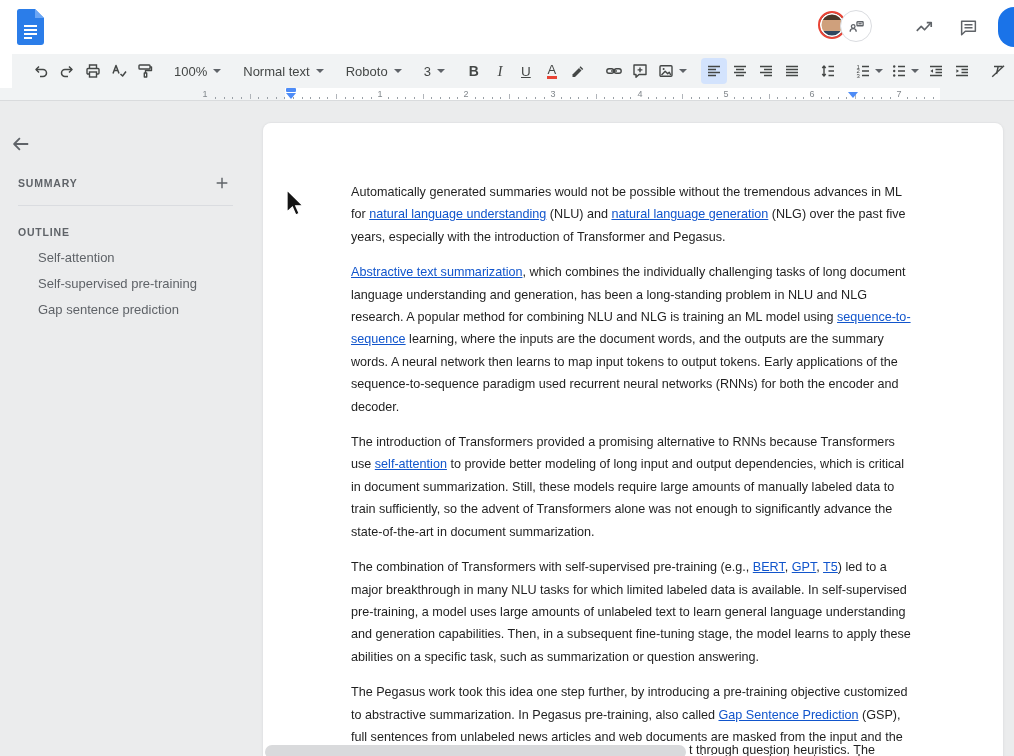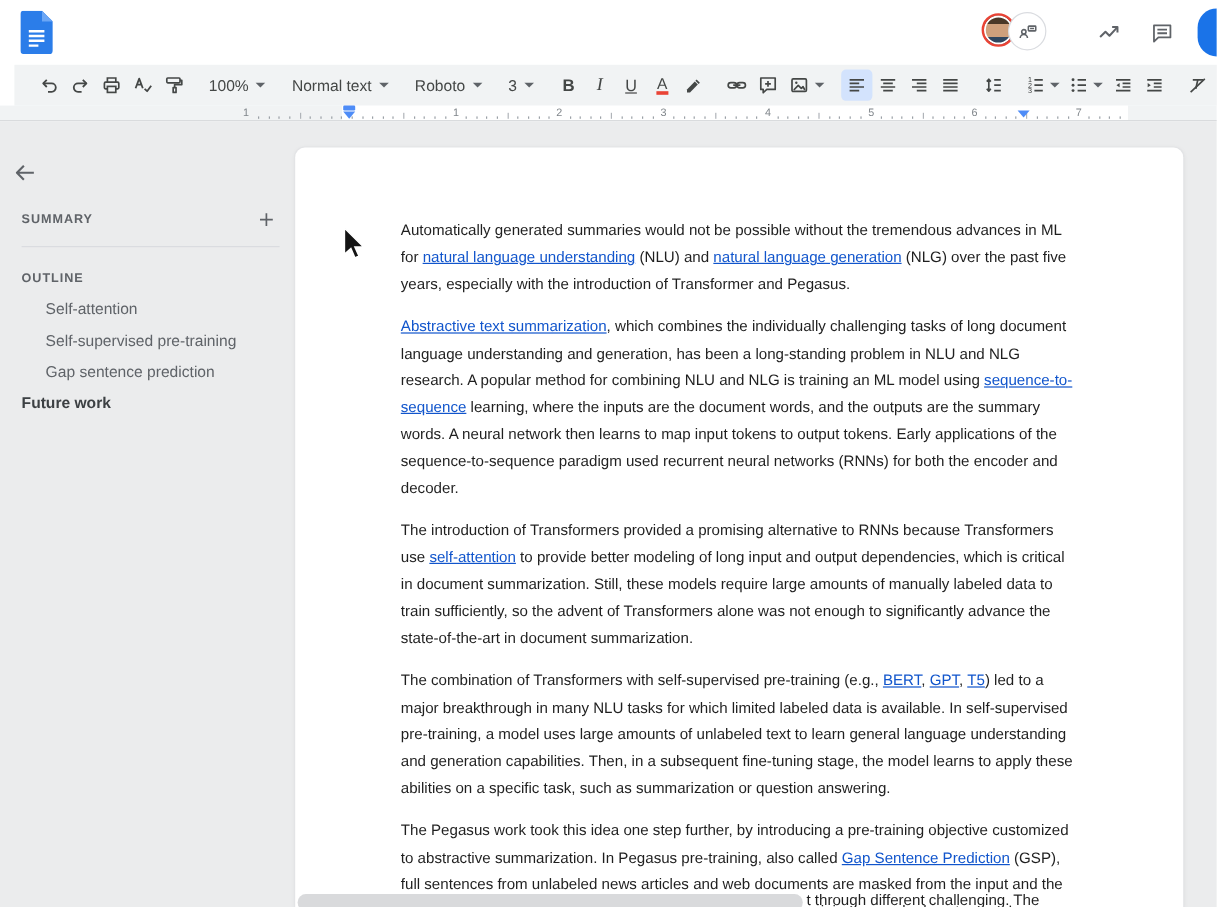--- a/index.html
+++ b/index.html
@@ -66,21 +66,21 @@
   .side-label { font-size:10.5px; font-weight:bold; letter-spacing:0.8px; color:#5f6368; }
   .plus-btn { width:20px; height:20px; display:flex; align-items:center; justify-content:center; }
   .side-divider { position:absolute; left:18px; top:104px; width:215px; height:1px; background:#dadce0; }
   .outline-label { position:absolute; left:18px; top:121px; }
   .outline-list { position:absolute; left:0; top:144px; width:240px; }
   .outline-item { height:26px; line-height:26px; font-size:13px; white-space:nowrap; overflow:hidden;
     text-overflow:ellipsis; cursor:default; }
   .outline-item.lvl1 { padding-left:18px; color:#3c4043; font-weight:bold; }
   .outline-item.lvl2 { padding-left:38px; color:#5f6368; }
 
-  .page { position:absolute; left:246px; top:22px; width:740px; height:633px; background:#fff;
+  .page { position:absolute; left:263px; top:22px; width:740px; height:633px; background:#fff;
     border-radius:8px 8px 0 0; box-shadow:0 0 0 1px #e3e4e6, 0 1px 4px rgba(0,0,0,.06); overflow:hidden; }
   .doc-body { padding:58px 88px 0 88px; font-size:12.6px; line-height:22.4px; color:#1f1f1f;
     text-align:left; }
   .para { margin-bottom:13px; }
   .doclink { color:#1155cc; text-decoration:underline; }
   .partial-line { position:absolute; left:426px; top:620px; font-size:12.6px; color:#1f1f1f; white-space:nowrap; }
   .shimmer-pill { position:absolute; left:2px; top:622px; width:421px; height:14px; background:#d9dadc;
     border-radius:7px; z-index:4; }
 
   .cursor { position:absolute; left:284px; top:88px; z-index:9; }
@@ -402,33 +402,32 @@
         </span>
       </div>
       <div class="side-divider"></div>
       <div class="outline-label">
         <span class="side-label">OUTLINE</span>
       </div>
       <div class="outline-list">
           <div class="outline-item lvl2">Self-attention</div>
           <div class="outline-item lvl2">Self-supervised pre-training</div>
           <div class="outline-item lvl2">Gap sentence prediction</div>
-          <div class="outline-item lvl1">Future work</div>
         </div>
     </aside>
 
     <div class="page">
       <div class="doc-body">
           <div class="para"><span>Automatically generated summaries would not be possible without the tremendous advances in ML for </span><span class="doclink">natural language understanding</span><span> (NLU) and </span><span class="doclink">natural language generation</span><span> (NLG) over the past five years, especially with the introduction of Transformer and Pegasus.</span></div>
           <div class="para"><span class="doclink">Abstractive text summarization</span><span>, which combines the individually challenging tasks of long document language understanding and generation, has been a long-standing problem in NLU and NLG research. A popular method for combining NLU and NLG is training an ML model using </span><span class="doclink">sequence-to-sequence</span><span> learning, where the inputs are the document words, and the outputs are the summary words. A neural network then learns to map input tokens to output tokens. Early applications of the sequence-to-sequence paradigm used recurrent neural networks (RNNs) for both the encoder and decoder.</span></div>
           <div class="para"><span>The introduction of Transformers provided a promising alternative to RNNs because Transformers use </span><span class="doclink">self-attention</span><span> to provide better modeling of long input and output dependencies, which is critical in document summarization. Still, these models require large amounts of manually labeled data to train sufficiently, so the advent of Transformers alone was not enough to significantly advance the state-of-the-art in document summarization.</span></div>
           <div class="para"><span>The combination of Transformers with self-supervised pre-training (e.g., </span><span class="doclink">BERT</span><span>, </span><span class="doclink">GPT</span><span>, </span><span class="doclink">T5</span><span>) led to a major breakthrough in many NLU tasks for which limited labeled data is available. In self-supervised pre-training, a model uses large amounts of unlabeled text to learn general language understanding and generation capabilities. Then, in a subsequent fine-tuning stage, the model learns to apply these abilities on a specific task, such as summarization or question answering.</span></div>
           <div class="para"><span>The Pegasus work took this idea one step further, by introducing a pre-training objective customized to abstractive summarization. In Pegasus pre-training, also called </span><span class="doclink">Gap Sentence Prediction</span><span> (GSP), full sentences from unlabeled news articles and web documents are masked from the input and the model is required to reconstruct them, conditioned on the remaining unmasked sentences. In particular, GSP</span></div>
         </div>
-      <div class="partial-line">t through different challenging. The</div>
+      <div class="partial-line">t through question heuristics. The</div>
       <div class="shimmer-pill"></div>
     </div>
 
     <div class="cursor">
       <svg width="24" height="28" viewBox="0 0 24 28">
         <polygon points="3,1 3,23 8.4,18.2 11.8,26 15.2,24.4 11.8,16.8 19,16.8" fill="#141414" stroke="#fff" stroke-width="1.3"></polygon>
         </svg>
     </div>
   </div>
 </div>

